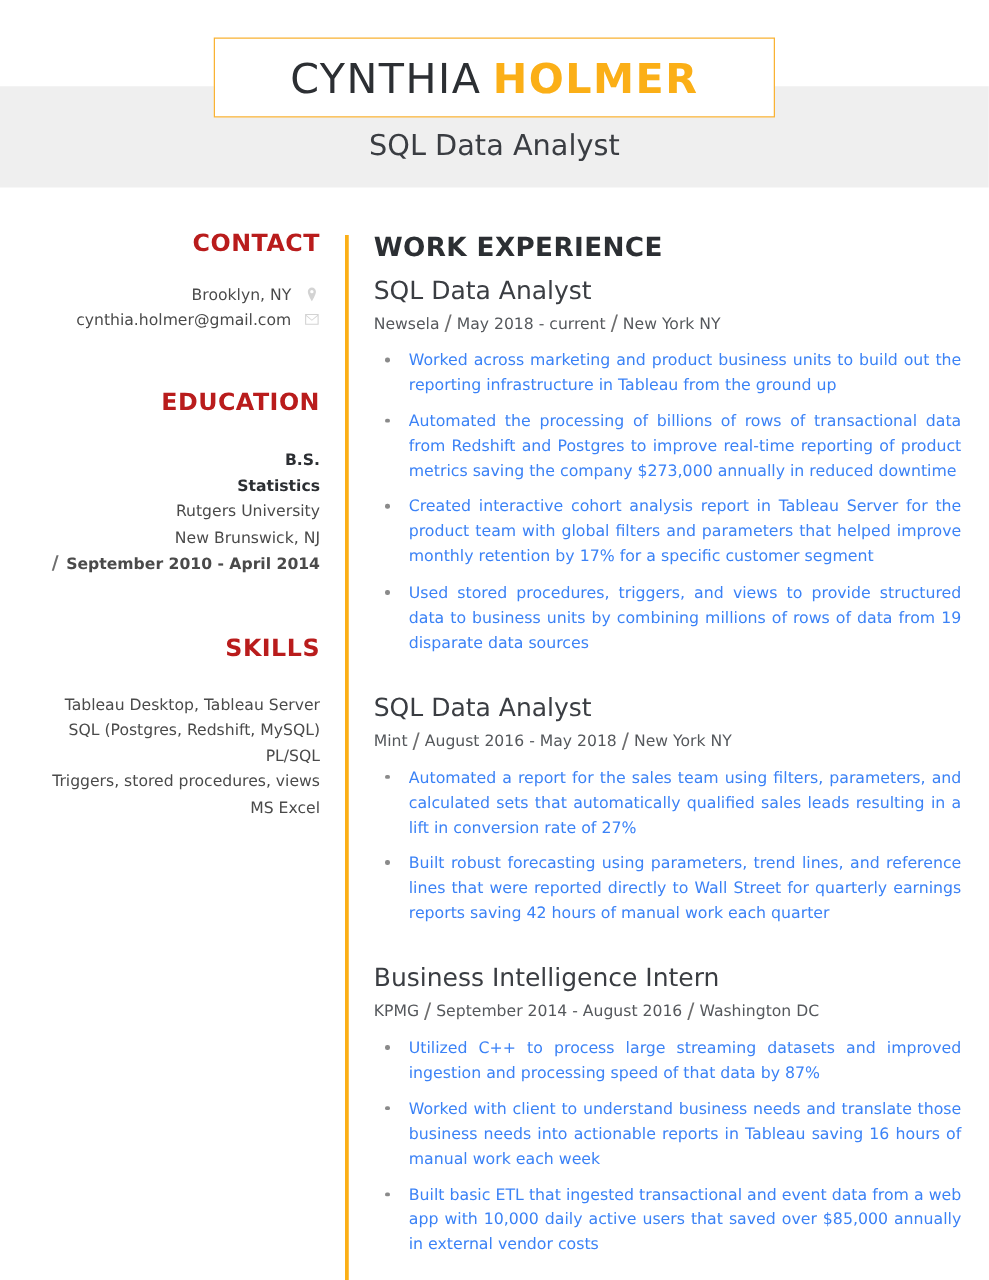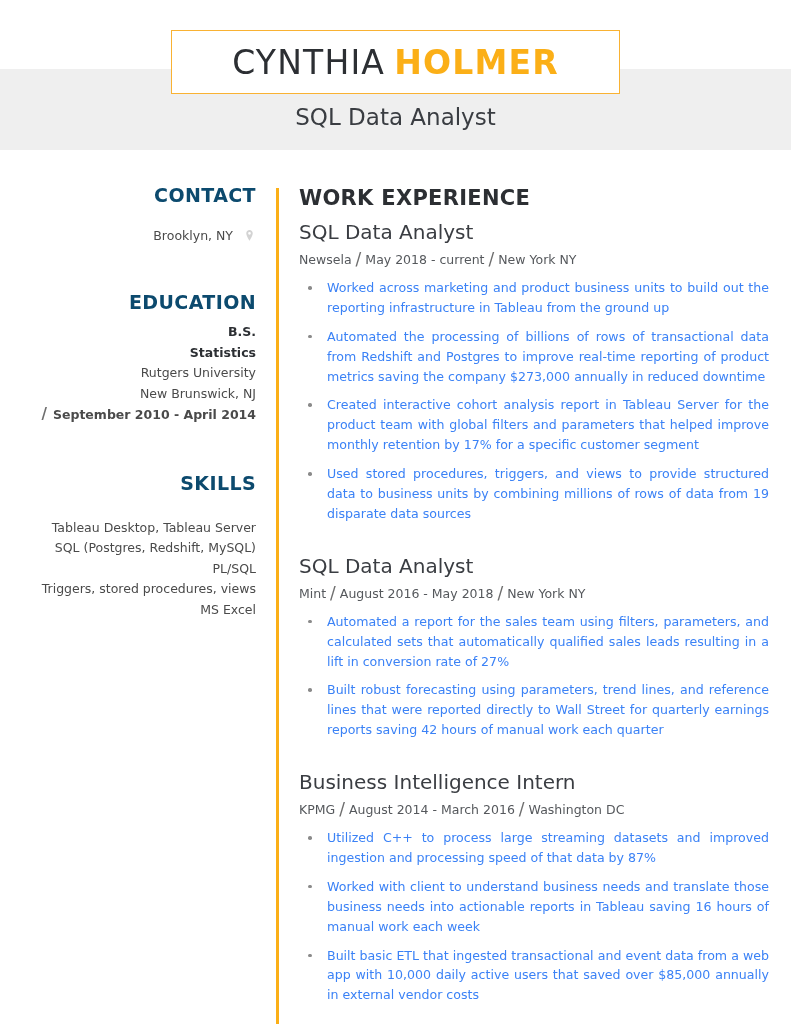--- a/index.html
+++ b/index.html
@@ -41,37 +41,37 @@
     position:absolute; left:276px; top:38px; width:2.5px; height:836px;
     background:#fbaf17;
   }
 
   
   #left-col {
     position:absolute; left:0; top:0; width:262px;
     text-align:right; padding-right:6px;
   }
   .side-head {
-    font-size:19px; font-weight:700; color:#0c4a6e;
+    font-size:19px; font-weight:700; color:#b91c1c;
     letter-spacing:0.4px; text-transform:uppercase;
   }
   .side-line { font-size:12.5px; color:#4a4a4a; line-height:1.65; }
   .side-line.bold { font-weight:700; color:#2c2f33; }
 
   .contact-row {
     display:flex; align-items:center; justify-content:flex-end;
     gap:10px; margin-bottom:5px;
   }
   .contact-row .ctext { font-size:12.5px; color:#4a4a4a; }
   .cicon { width:13px; height:15px; flex:0 0 13px; display:block; fill:#d3d3d3; }
 
   #contact-block { margin-top:34px; }
   #contact-list  { margin-top:22px; }
   #education-block { margin-top:48px; }
-  #education-list  { margin-top:9px;padding-left:13px; }
+  #education-list  { margin-top:25px;padding-left:13px; }
   #skills-block { margin-top:49px; }
   #skills-list  { margin-top:24px; }
   .edu-spread { letter-spacing:0px; }
   .edu-date { font-size:12.5px; color:#4a4a4a;font-weight:bold; }
   .edu-date .sl { color:#6e6e6e; font-size:15px; padding:0 6px 0 0; }
 
   
   #right-col { position:absolute; left:299px; top:0; width:470px; }
   #work-head {
     font-size:21px; font-weight:700; color:#2c2f33;
@@ -119,20 +119,26 @@
       <div id="contact-list">
 
         <div class="contact-row">
           <span class="ctext">Brooklyn, NY</span>
           <svg class="cicon" viewBox="0 0 24 24">
             <path d="M12 2C8.7 2 6 4.7 6 8c0 4.5 6 14 6 14s6-9.5 6-14c0-3.3-2.7-6-6-6zm0 8.5A2.5 2.5 0 1 1 12 5.5a2.5 2.5 0 0 1 0 5z"></path>
           </svg>
         </div>
 
 
+        <div class="contact-row">
+          <span class="ctext">cynthia.holmer@gmail.com</span>
+          <svg class="cicon" viewBox="0 0 24 20">
+            <path d="M2 2h20v16H2V2zm1.8 1.6L12 10.4l8.2-6.8H3.8zM3.6 5.1v11.3h16.8V5.1L12 12 3.6 5.1z"></path>
+          </svg>
+        </div>
 
       </div>
     </div>
 
     <div id="education-block">
       <div class="side-head">EDUCATION</div>
       <div id="education-list">
         <div class="side-line bold">B.S.</div>
         <div class="side-line bold">Statistics</div>
         <div class="side-line edu-spread">Rutgers   University</div>
@@ -180,21 +186,21 @@
       </div>
       <ul class="bullets">
         <li>Automated a report for the sales team using filters, parameters, and calculated sets that automatically qualified sales leads resulting in a lift in conversion rate of 27%</li>
         <li>Built robust forecasting using parameters, trend lines, and reference lines that were reported directly to Wall Street for quarterly earnings reports saving 42 hours of manual work each quarter</li>
       </ul>
     </div>
 
     <div class="job">
       <div class="job-title">Business Intelligence Intern</div>
       <div class="job-meta">
-        <span>KPMG</span><span class="sl">/</span><span>August 2014 - March 2016</span><span class="sl">/</span><span>Washington DC</span>
+        <span>KPMG</span><span class="sl">/</span><span>September 2014 - August 2016</span><span class="sl">/</span><span>Washington DC</span>
       </div>
       <ul class="bullets">
         <li>Utilized C++ to process large streaming datasets and improved ingestion and processing speed of that data by 87%</li>
         <li>Worked with client to understand business needs and translate those business needs into actionable reports in Tableau saving 16 hours of manual work each week</li>
         <li>Built basic ETL that ingested transactional and event data from a web app with 10,000 daily active users that saved over $85,000 annually in external vendor costs</li>
       </ul>
     </div>
 
   </div>
 </div>

